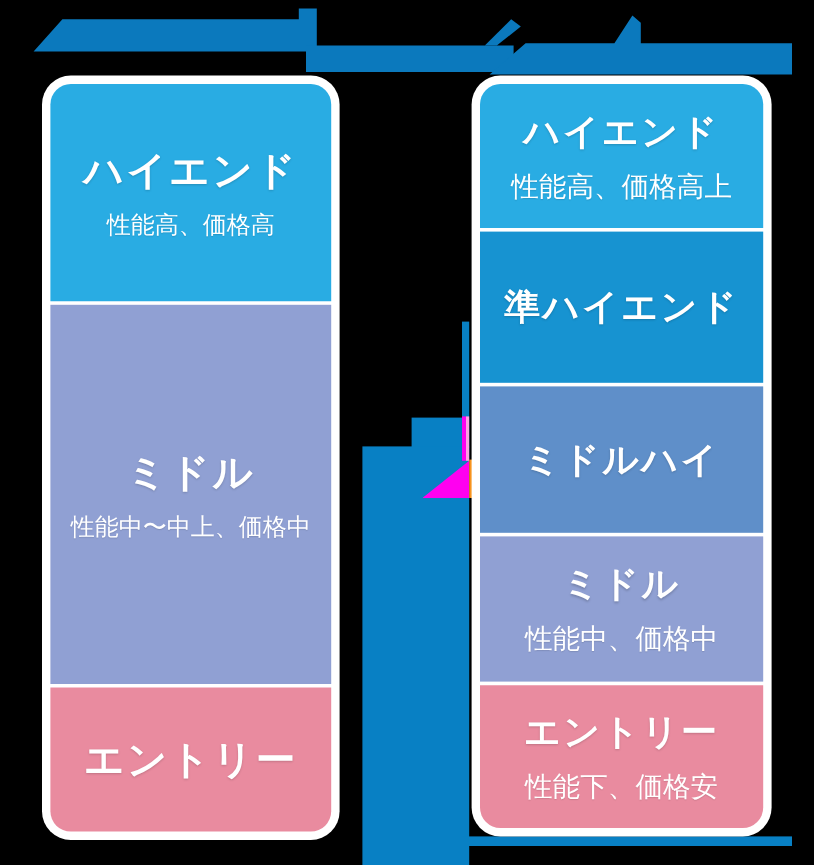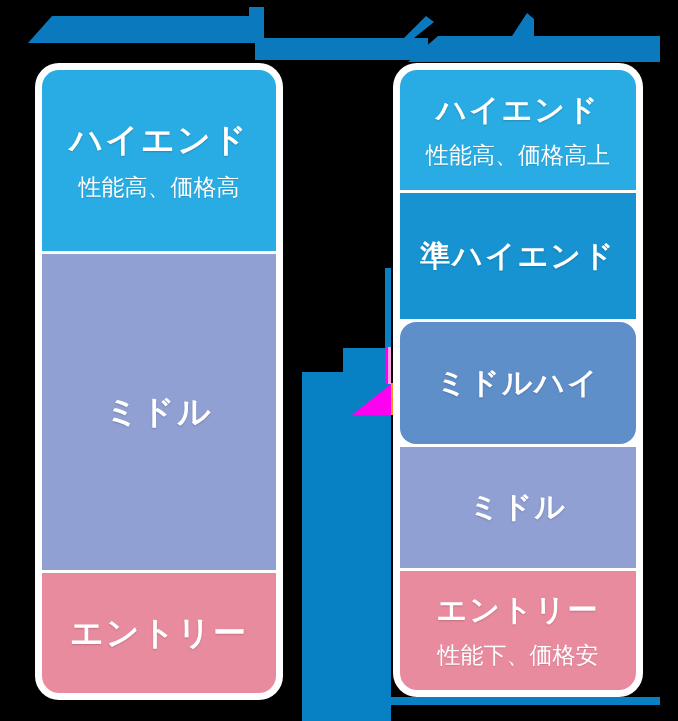--- a/index.html
+++ b/index.html
@@ -19,21 +19,21 @@
     display:flex;flex-direction:column;align-items:center;justify-content:center;
     gap:9px;text-align:center;color:#fff;flex:0 0 auto;
   }
   .tier .t-title{font-weight:bold;letter-spacing:2px;text-shadow:0 1px 2px rgba(0,0,0,.18);}
   .tier .t-sub{font-weight:normal;letter-spacing:0;text-shadow:0 1px 1px rgba(0,0,0,.12);}
   
   .card-left .tier:nth-child(1){height:181px;border-radius:17px 17px 0 0;}
   .card-left .tier:nth-child(2){height:316px;}
   .card-left .tier:nth-child(3){height:120px;border-radius:0 0 17px 17px;}
   .card-left .t-title{font-size:33px;}
-  .card-left .t-sub{font-size:23px;}
+  .card-left .t-sub{font-size:20px;}
   
   .card-right .tier:nth-child(1){height:120px;border-radius:17px 17px 0 0;}
   .card-right .tier:nth-child(2){height:126px;gap:12px;}
   .card-right .tier:nth-child(3){height:122px;}
   .card-right .tier:nth-child(4){height:121px;}
   .card-right .tier:nth-child(5){height:119px;border-radius:0 0 17px 17px;}
   .card-right .t-title{font-size:30px;}
   .card-right .t-sub{font-size:23px;}
   
   .shape{position:absolute;}
@@ -69,39 +69,41 @@
   <div class="shape bottom-strip" style="background:#0880C4"></div>
   <div class="shape pink-end" style="background:#F06292"></div>
 
   <div class="card card-left">
     <div class="tier" style="background: rgb(41, 172, 227);">
       <div class="t-title">ハイエンド</div>
       <div class="t-sub">性能高、価格高</div>
     </div>
     <div class="tier" style="background: rgb(144, 160, 211);">
       <div class="t-title">ミドル</div>
+      <div class="t-sub">性能中〜中上、価格中</div>
     </div>
     <div class="tier" style="background: rgb(233, 139, 159);">
       <div class="t-title">エントリー</div>
     </div>
   </div>
 
   <div class="card card-right">
     <div class="tier" style="background: rgb(41, 172, 227);">
       <div class="t-title">ハイエンド</div>
       <div class="t-sub">性能高、価格高上</div>
     </div>
     <div class="tier" style="background: rgb(23, 147, 209);">
       <div class="t-title">準ハイエンド</div>
     </div>
-    <div class="tier" style="background: rgb(95, 143, 201); border-radius: 16px;">
+    <div class="tier" style="background: rgb(95, 143, 201);">
       <div class="t-title">ミドルハイ</div>
     </div>
     <div class="tier" style="background: rgb(144, 160, 211);">
       <div class="t-title">ミドル</div>
+      <div class="t-sub">性能中、価格中</div>
     </div>
     <div class="tier" style="background: rgb(233, 139, 159);">
       <div class="t-title">エントリー</div>
       <div class="t-sub">性能下、価格安</div>
     </div>
   </div>
 
 </div>
 
 </body></html>

